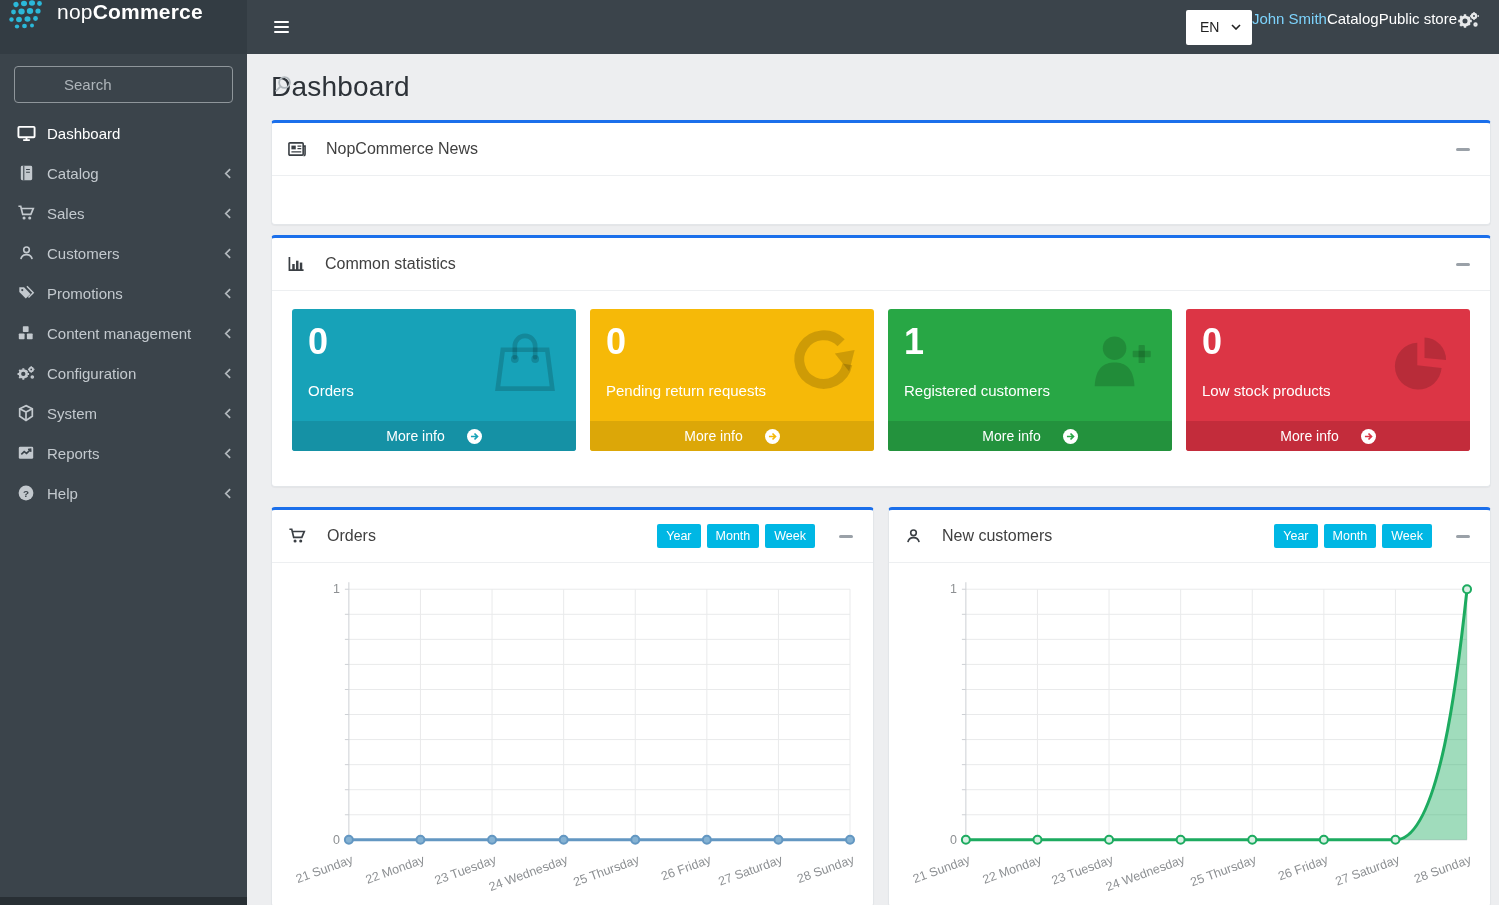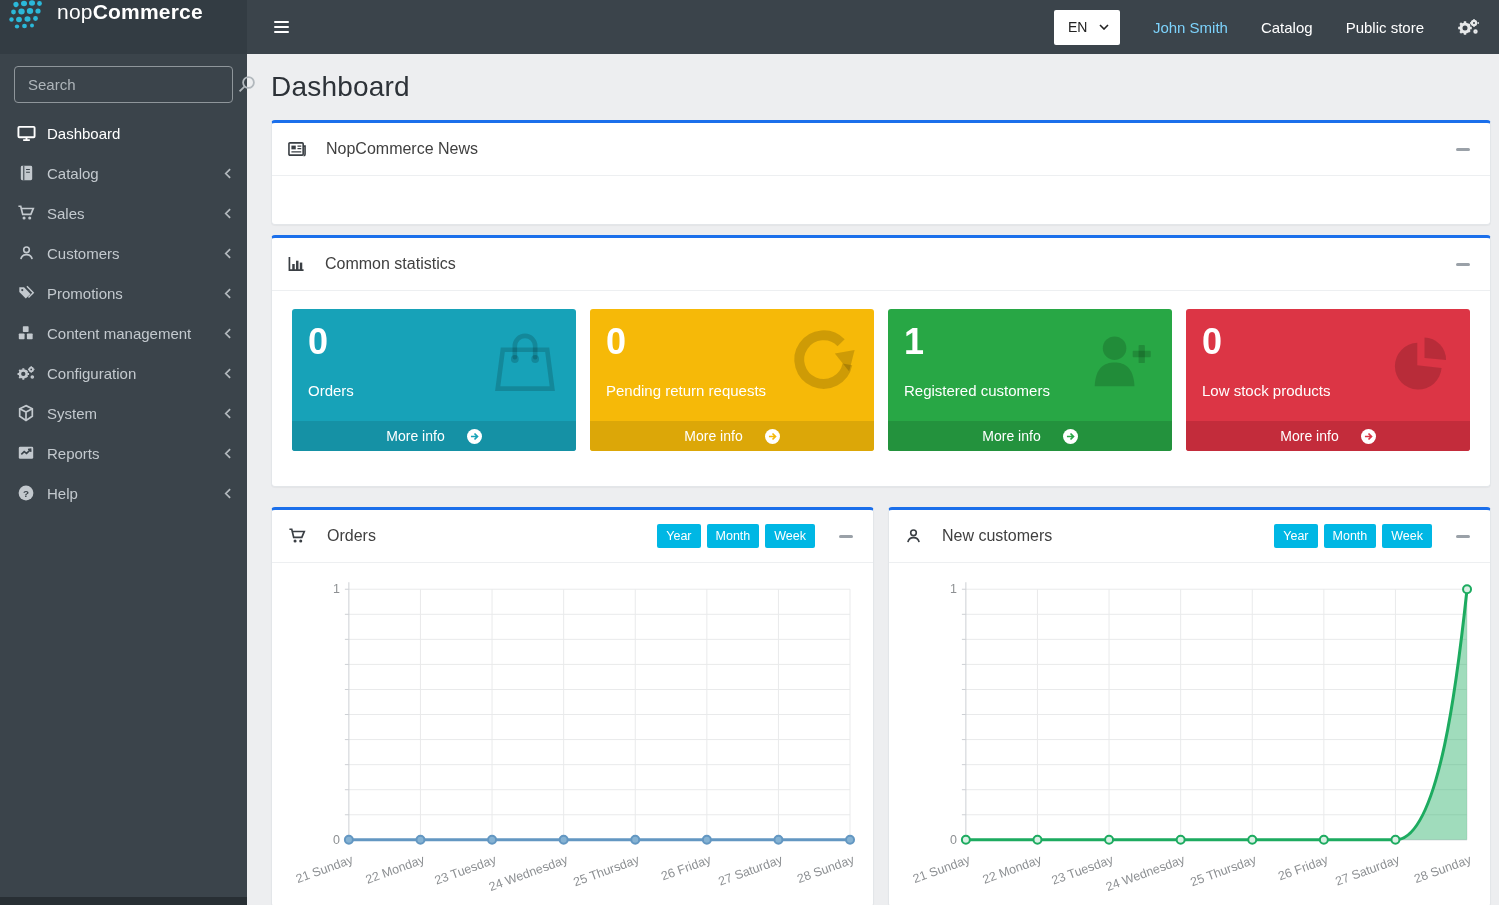--- a/index.html
+++ b/index.html
@@ -10,29 +10,29 @@
 
   
   .topbar { grid-column:1/3; display:flex; background:var(--topbar,#3b444b); }
   .brand { width:247px; flex:0 0 247px; background:var(--logo_bg,#333c43); display:flex; align-items:flex-start; padding-left:8px; gap:9px; }
   .brand-text { color:#fff; font-size:21px; letter-spacing:.2px; }
   .brand-text .light { font-weight:300; }
   .brand-text .bold { font-weight:700; }
   .topbar-main { flex:1; display:flex; align-items:center; justify-content:space-between; padding:0 20px 0 23px; }
   .hamburger { display:flex; flex-direction:column; gap:3px; cursor:pointer; padding:6px 4px; }
   .hamburger span { display:block; width:15px; height:2px; background:#fff; border-radius:1px; }
-  .topbar-right { display:flex; align-items:center; gap:33px; }
+  .topbar-right { display:flex; align-items:flex-start; }
   .lang { background:#fff; width:66px; height:35px; border-radius:2px; display:flex; align-items:center; justify-content:space-between; padding:0 11px 0 14px; font-size:14px; color:#222; cursor:pointer; }
   .user-name { color:#7dd3fc; font-size:15px; }
   .top-link { color:#fff; font-size:15px; text-decoration:none; cursor:pointer; }
   .cogs { color:#e7e9ea; display:flex; }
 
   
   .sidebar { background:var(--sidebar,#3b444b); position:relative; }
-  .search-box { margin:12px 14px 10px 14px; height:37px; border:1px solid #8f969b; border-radius:4px; display:flex; align-items:center; }
+  .search-box { margin:12px 14px 10px 14px; height:37px; border:1px solid #8f969b; border-radius:4px; display:flex; align-items:center;padding-left:36px; }
   .search-box input { flex:1; background:transparent; border:none; outline:none; color:#d7dbde; font-size:15px; padding:0 6px 0 13px; font-family:"Liberation Sans",sans-serif; }
   .search-box input::placeholder { color:#aeb5ba; }
   .search-btn { background:none; border:none; padding:0 11px 0 4px; display:flex; cursor:pointer; color:#b2b8bd; }
   .nav { margin-top:8px; }
   .nav-item { display:flex; align-items:center; height:40px; padding:0 16px 0 15px; color:#c3c9ce; font-size:15px; cursor:pointer; }
   .nav-item .nico { width:22px; margin-right:10px; display:flex; justify-content:center; color:#c3c9ce; }
   .nav-item.active { color:#fff; }
   .nav-item.active .nico { color:#fff; }
   .nav-item .chev { margin-left:auto; color:#b3b9be; display:flex; }
   .side-strip { position:absolute; bottom:0; left:0; width:100%; height:8px; background:var(--strip,#282f34); }

